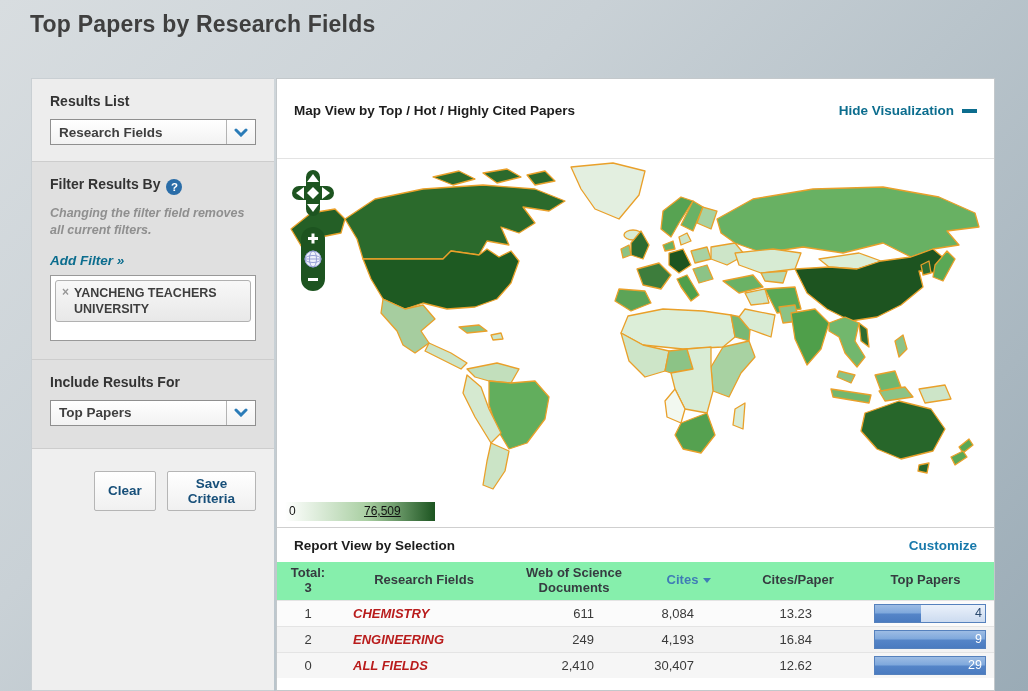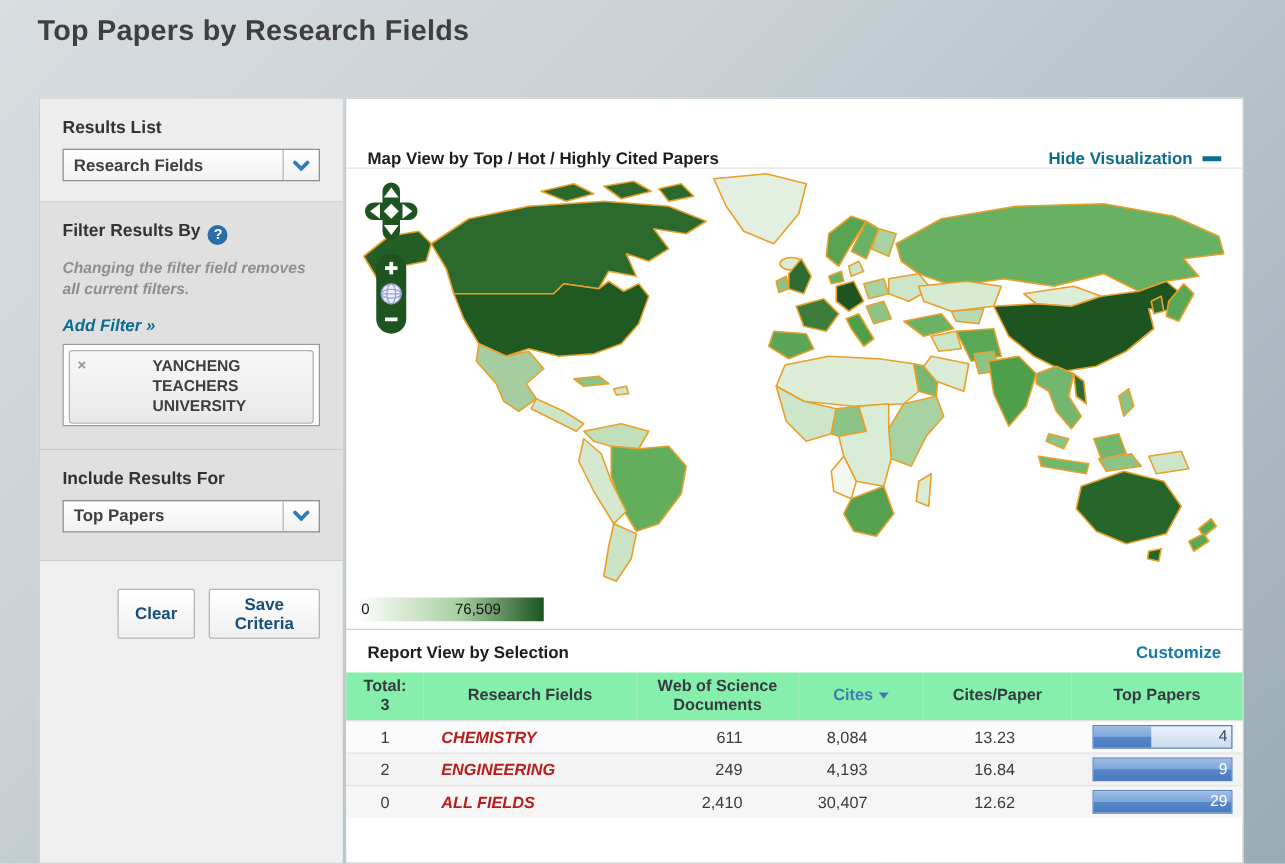--- a/index.html
+++ b/index.html
@@ -42,47 +42,47 @@
     line-height:1.35; margin:2px 0 12px 0;
   }
   .add-filter { display:inline-block; color:#0c6d8e; font-size:13.5px; font-weight:bold; margin-bottom:7px; text-decoration:none; cursor:pointer;font-style:italic;}
   .filter-box { width:206px; height:66px; background:#fff; border:1px solid #999; padding:4px; }
   .filter-tag {
     display:flex; gap:5px; align-items:flex-start; width:100%;
     background:linear-gradient(#f8f8f8,#e8e8e8); border:1px solid #b1b1b1; border-radius:3px;
     padding:4px 6px; cursor:pointer;
   }
   .tag-x { color:#979797; font-size:12px; font-weight:bold; line-height:1.3; }
-  .tag-label { color:#3e3e3e; font-size:12.5px; font-weight:bold; line-height:1.3;margin-left:48px; }
+  .tag-label { color:#3e3e3e; font-size:12.5px; font-weight:bold; line-height:1.3; }
   .btn-row { display:flex; gap:11px;padding-left:44px; }
   .btn {
     background:linear-gradient(#ffffff,#f0f0f0); border:1px solid #b5b5b5; border-radius:2px;
     padding:4px 13px; font-family:"Liberation Sans",sans-serif;
     font-size:13.5px; font-weight:bold; color:#174f79; cursor:pointer;
   }
 
   
   .main { flex:1; background:#fff; border:1px solid #c3c8cb; display:flex; flex-direction:column; }
   .map-header {
-    height:56px; display:flex; align-items:flex-end; justify-content:space-between;
-    padding:0 17px; border-bottom:1px solid #e3e3e3;
+    height:56px; display:flex; align-items:flex-start; justify-content:space-between;
+    padding:0 17px; border-bottom:1px solid #e3e3e3;margin-top:24px;
   }
   .map-title { font-size:13.5px; font-weight:bold; color:#1d1d1d; }
   .map-title .tp { margin-left:4px; }
   .hide-link { display:flex; align-items:center; gap:8px; color:#0c6d8e; font-size:13.5px; font-weight:bold; cursor:pointer; }
   .minus-bar { width:15px; height:4px; background:#0c6d8e; }
 
   .map-area { position:relative; height:368px; }
   .map-svg { position:absolute; left:6px; top:2px; }
   .map-svg path, .map-svg ellipse { stroke:#E9A02A; stroke-width:1.3; stroke-linejoin:round; }
   .map-controls { position:absolute; left:14px; top:10px; display:flex; flex-direction:column; align-items:center; width:44px; }
   .legend { position:absolute; left:8px; bottom:6px; width:150px; height:19px;
             background:linear-gradient(to right,#ffffff 0%,#a9cfa2 55%,#1c5420 100%); }
   .legend-min { position:absolute; left:4px; top:2px; font-size:12px; color:#111; }
-  .legend-max { position:absolute; left:79px; top:2px; font-size:12px; color:#111; }
+  .legend-max { position:absolute; left:79px; top:2px; font-size:12px; color:#111;text-decoration:underline; }
 
   .report-header {
     border-top:1px solid #cfcfcf; height:35px; display:flex; align-items:center;
     justify-content:space-between; padding:0 17px;
   }
   .report-title { font-size:13.5px; font-weight:bold; color:#1d1d1d; }
   .customize-link { color:#1879ab; font-size:13.5px; font-weight:bold; cursor:pointer; }
 
   table { border-collapse:collapse; width:100%; table-layout:fixed; }
   col.c-rank{width:62px} col.c-field{width:170px} col.c-docs{width:130px}

